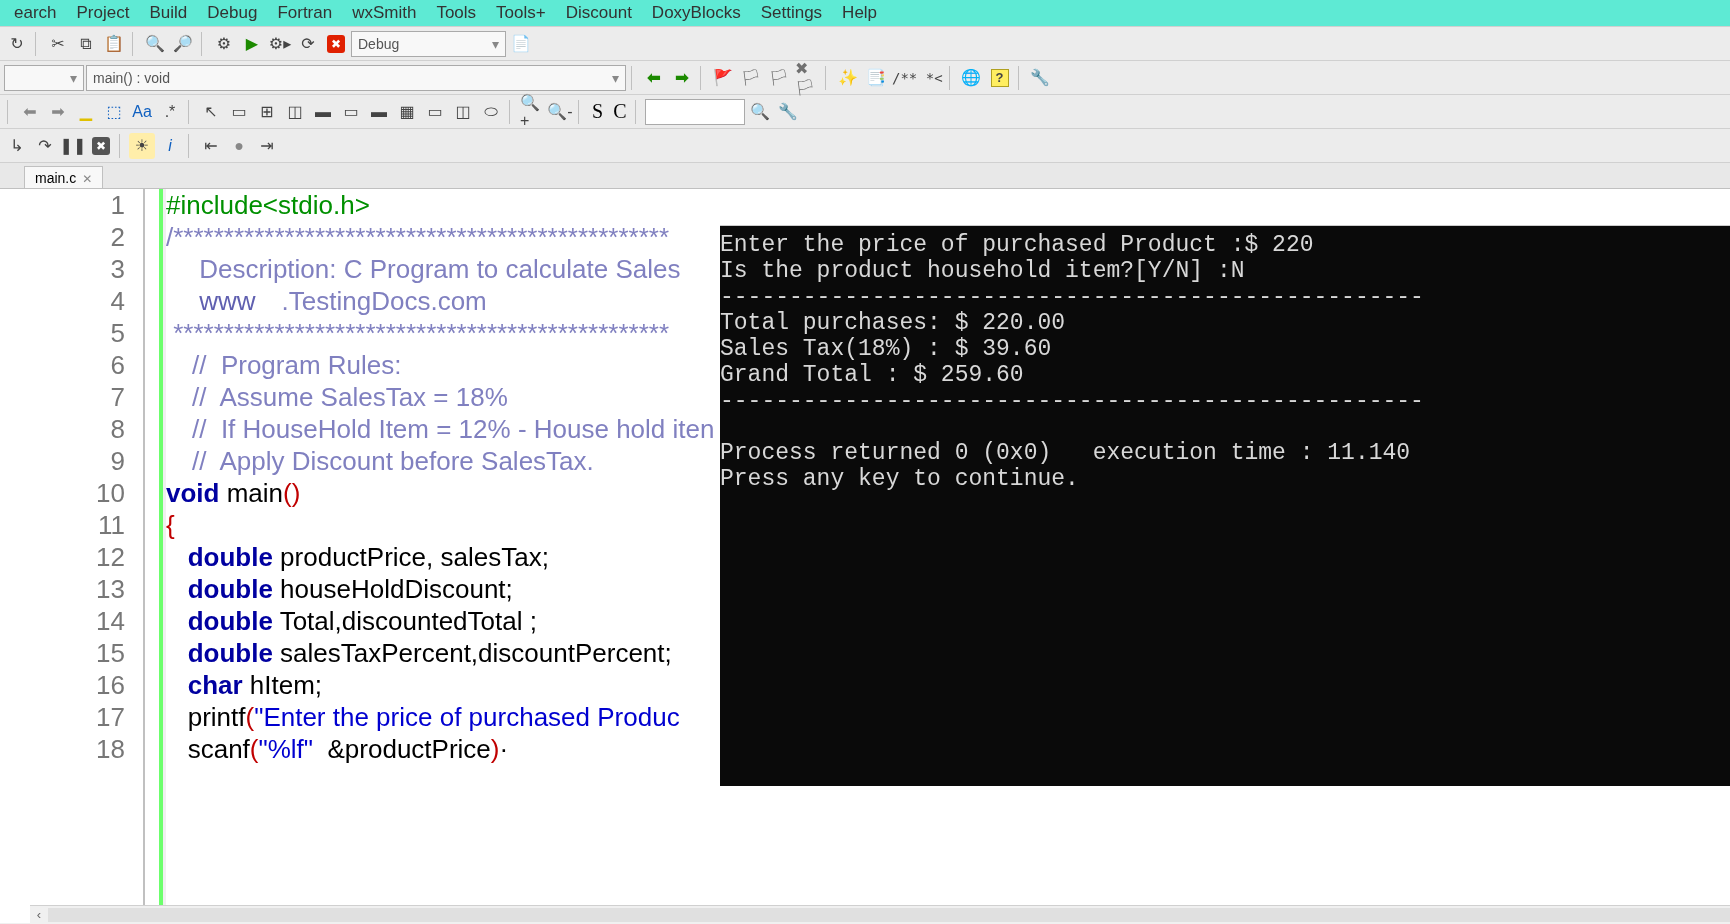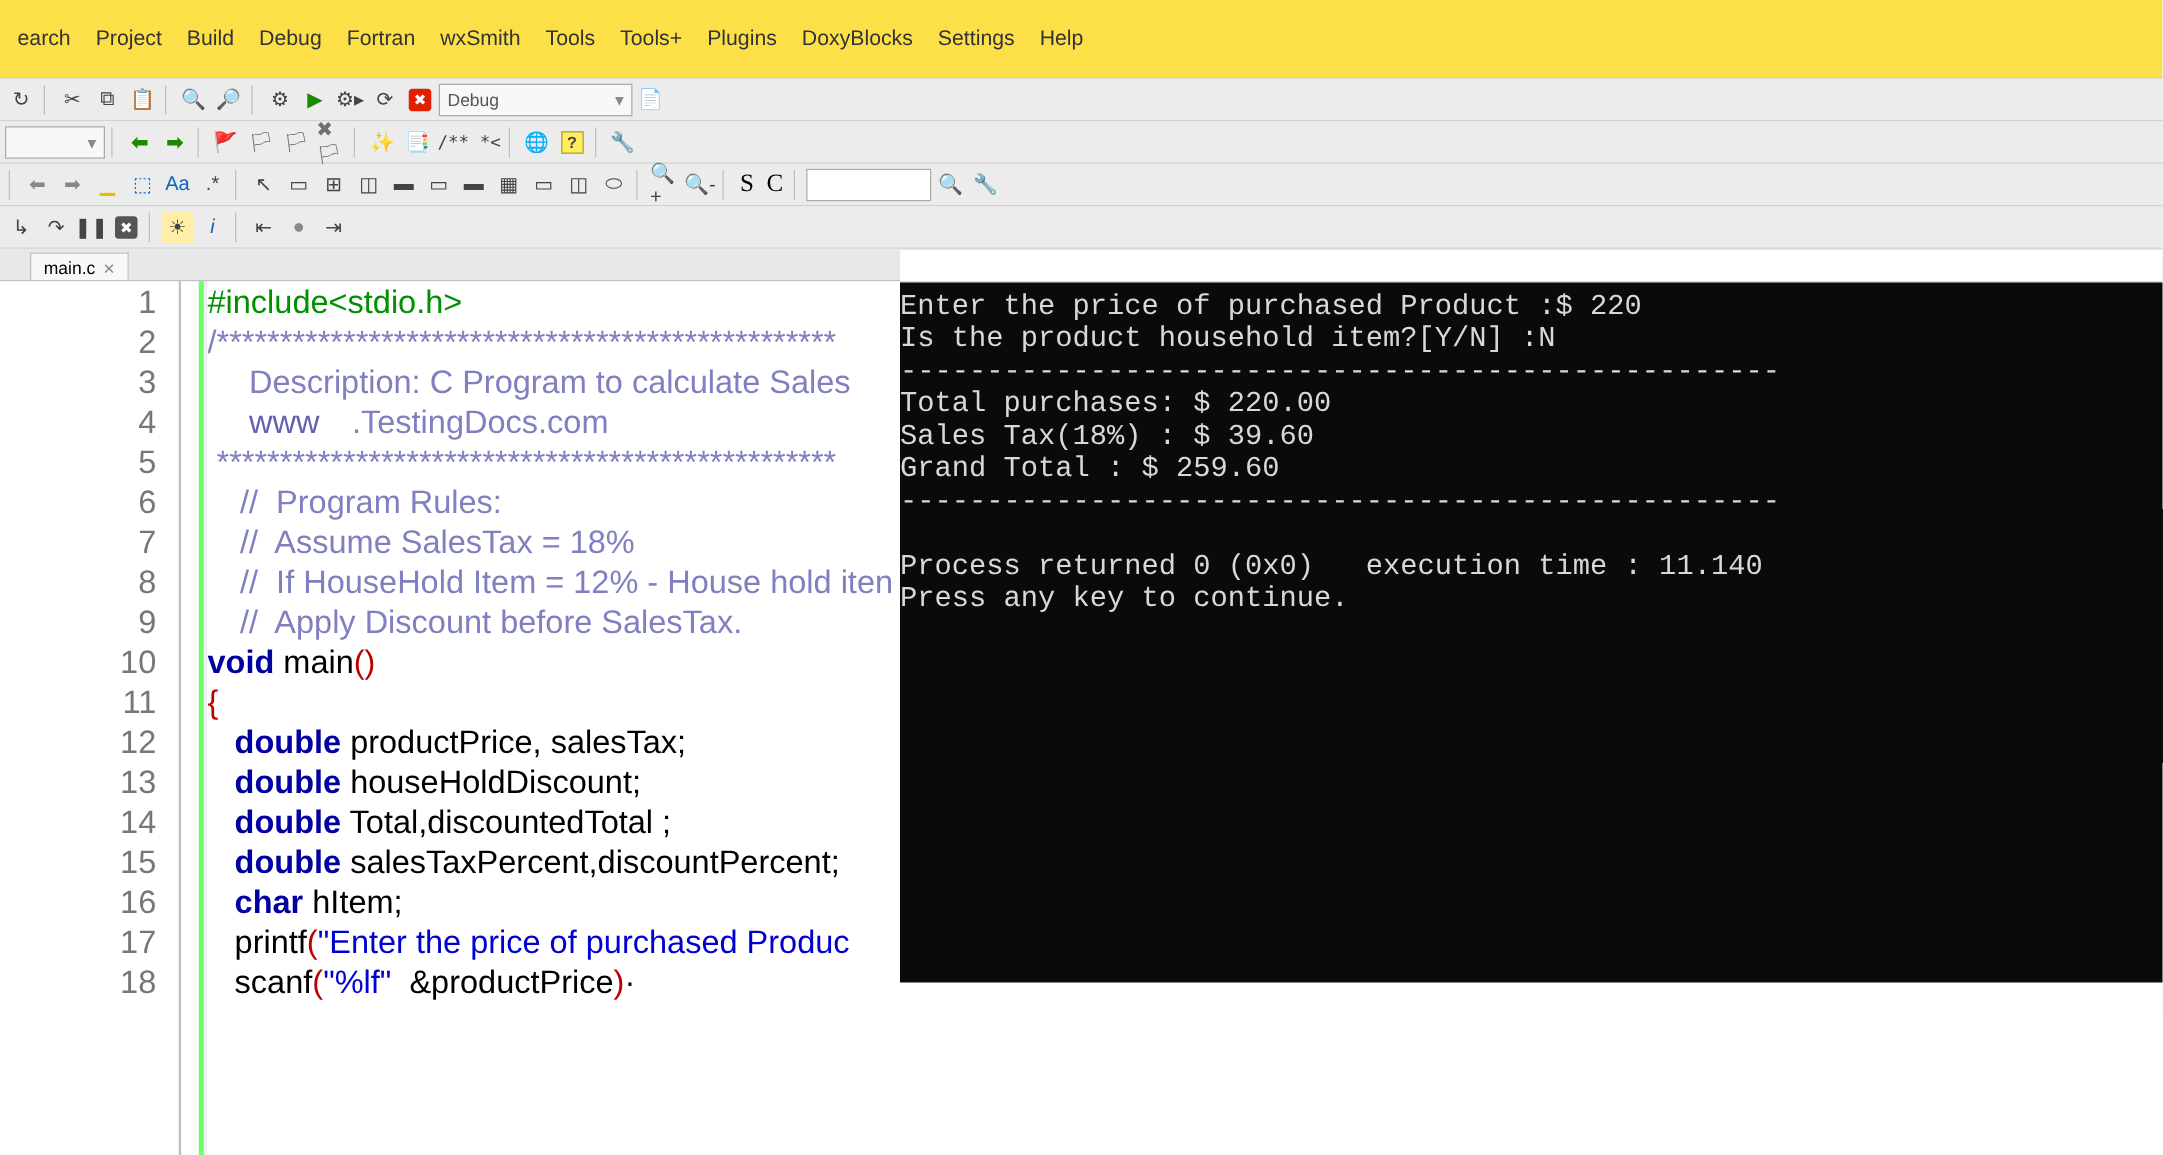--- a/index.html
+++ b/index.html
@@ -1,18 +1,18 @@
 <!DOCTYPE html>
 <html><head>
 <meta charset="utf-8">
 <style>
 * { box-sizing: border-box; margin: 0; padding: 0; }
 body { font-family: "Segoe UI", Tahoma, sans-serif; font-size: 13px; background: #f0f0f0; width: 1730px; height: 924px; overflow: hidden; position: relative; }
 
-.menubar { background: #fde047; padding: 18px 4px; display: flex; gap: 0; border-bottom: 1px solid #d0d0d0; font-size: 17px; color: #333; }
+.menubar { background: #5eead4; padding: 0 4px; display: flex; gap: 0; border-bottom: 1px solid #d0d0d0; font-size: 17px; color: #333; }
 .menubar .item { padding: 3px 10px; cursor: pointer; }
 
 .toolbar-row { background: #ececec; border-bottom: 1px solid #d0d0d0; padding: 2px 4px; display: flex; align-items: center; gap: 2px; min-height: 34px; }
 .toolbar-row .sep { width: 5px; height: 24px; border-left: 1px solid #c0c0c0; margin: 0 3px; }
 .tb-btn { width: 26px; height: 26px; display: inline-flex; align-items: center; justify-content: center; border: 1px solid transparent; border-radius: 3px; cursor: pointer; font-size: 16px; color: #444; }
 .tb-dropdown { height: 26px; border: 1px solid #aaa; background: #f8f8f8; padding: 2px 22px 2px 6px; font-size: 14px; color: #555; position: relative; display:inline-flex; align-items:center;}
 .tb-dropdown::after { content: "▾"; position: absolute; right: 6px; color: #888;}
 .tb-dropdown.wide { min-width: 155px; }
 .tb-dropdown.wider { min-width: 540px; }
 .tb-input { height: 26px; border: 1px solid #aaa; background: #fff; width: 100px; padding: 2px 4px; }
@@ -62,21 +62,21 @@
 
 <div class="menubar">
   <span class="item">earch</span>
   <span class="item">Project</span>
   <span class="item">Build</span>
   <span class="item">Debug</span>
   <span class="item">Fortran</span>
   <span class="item">wxSmith</span>
   <span class="item">Tools</span>
   <span class="item">Tools+</span>
-  <span class="item">Plugins</span>
+  <span class="item">Discount</span>
   <span class="item">DoxyBlocks</span>
   <span class="item">Settings</span>
   <span class="item">Help</span>
 </div>
 
 <div class="toolbar-row">
   <span class="tb-btn">↻</span>
   <span class="sep"></span>
   <span class="tb-btn">✂</span>
   <span class="tb-btn">⧉</span>
@@ -91,20 +91,21 @@
   <span class="tb-btn">⟳</span>
   <span class="tb-btn">
       <span class="icon-red-x">✖</span>
     </span>
   <span class="tb-dropdown wide">Debug</span>
   <span class="tb-btn">📄</span>
 </div>
 
 <div class="toolbar-row">
   <span class="tb-dropdown" style="min-width:80px"></span>
+  <span class="tb-dropdown wider">main() : void</span>
   <span class="sep"></span>
   <span class="tb-btn icon-green-arrow-l">⬅</span>
   <span class="tb-btn icon-green-arrow-r">➡</span>
   <span class="sep"></span>
   <span class="tb-btn icon-red-flag">🚩</span>
   <span class="tb-btn icon-grey-flag">🏳</span>
   <span class="tb-btn icon-grey-flag">🏳</span>
   <span class="tb-btn icon-grey-flag">✖🏳</span>
   <span class="sep"></span>
   <span class="tb-btn icon-yellow">✨</span>

